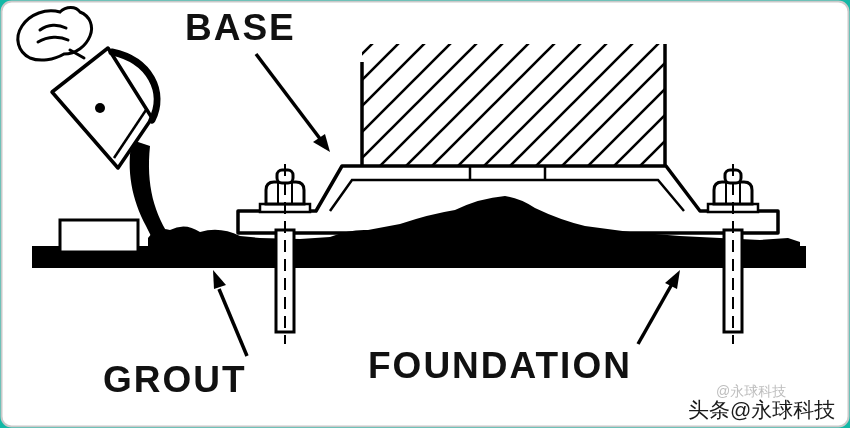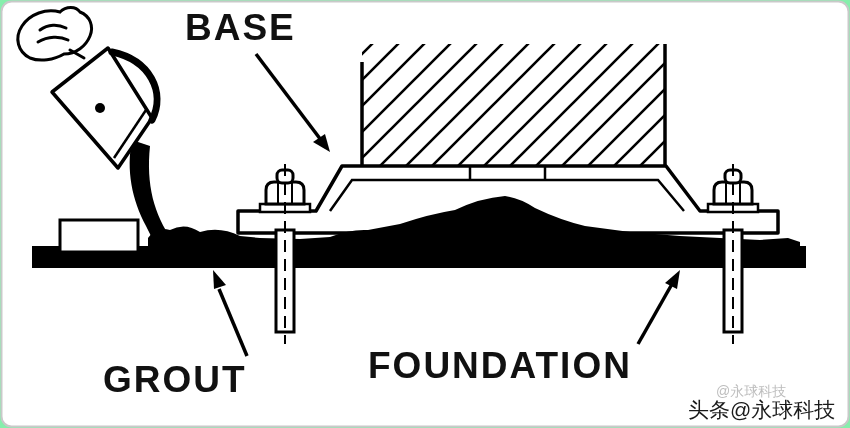--- a/index.html
+++ b/index.html
@@ -1,18 +1,18 @@
 <!DOCTYPE html>
 <html><head>
 <meta charset="utf-8">
 <style>
   html,body{margin:0;padding:0;background:#ffffff;}
   .stage{
     width:850px;height:428px;position:relative;overflow:hidden;
-    background:#86efac;font-family:"Liberation Sans",sans-serif;
+    background:#14b8a6;font-family:"Liberation Sans",sans-serif;
   }
   svg{position:absolute;left:0;top:0;}
   svg text{font-family:"Liberation Sans","DejaVu Sans",sans-serif;}
   .diagram-label{font-weight:700;font-size:37px;letter-spacing:2px;fill:#111111;}
   .wm-main{font-size:21px;fill:#1a1a1a;}
   .wm-ghost{font-size:14px;fill:#bdbdbd;}
 </style>
 </head>
 <body>
 

